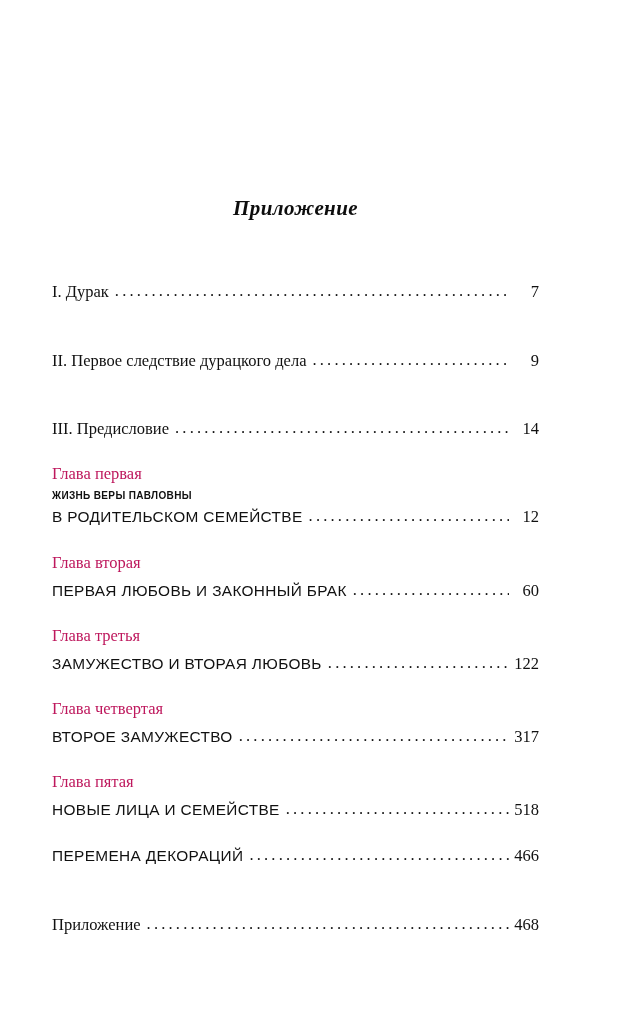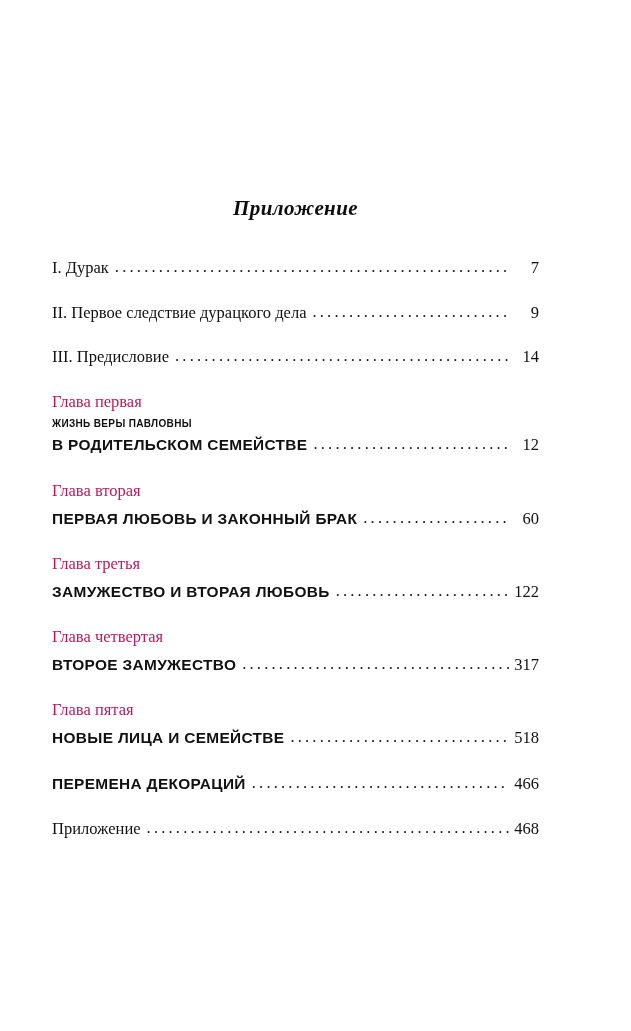--- a/index.html
+++ b/index.html
@@ -57,24 +57,25 @@
   .line .label {
     flex: 0 1 auto;
     white-space: nowrap;
     font-size: 16.5px;
     line-height: 1.55;
   }
   .line .label.caps {
     font-size: 15.4px;
     letter-spacing: 0.35px;
     font-family: "Liberation Sans", sans-serif;
-    font-weight: 700;
+    font-weight: 400;
   }
   .line .label.plain {
     font-family: "Liberation Serif", serif;
+    margin-top: 24px;
   }
   .dots {
     flex: 1 1 auto;
     overflow: hidden;
     white-space: nowrap;
     margin: 0 4px 0 6px;
     font-size: 16.5px;
     line-height: 1.55;
     letter-spacing: 3.2px;
     color: #141414;

